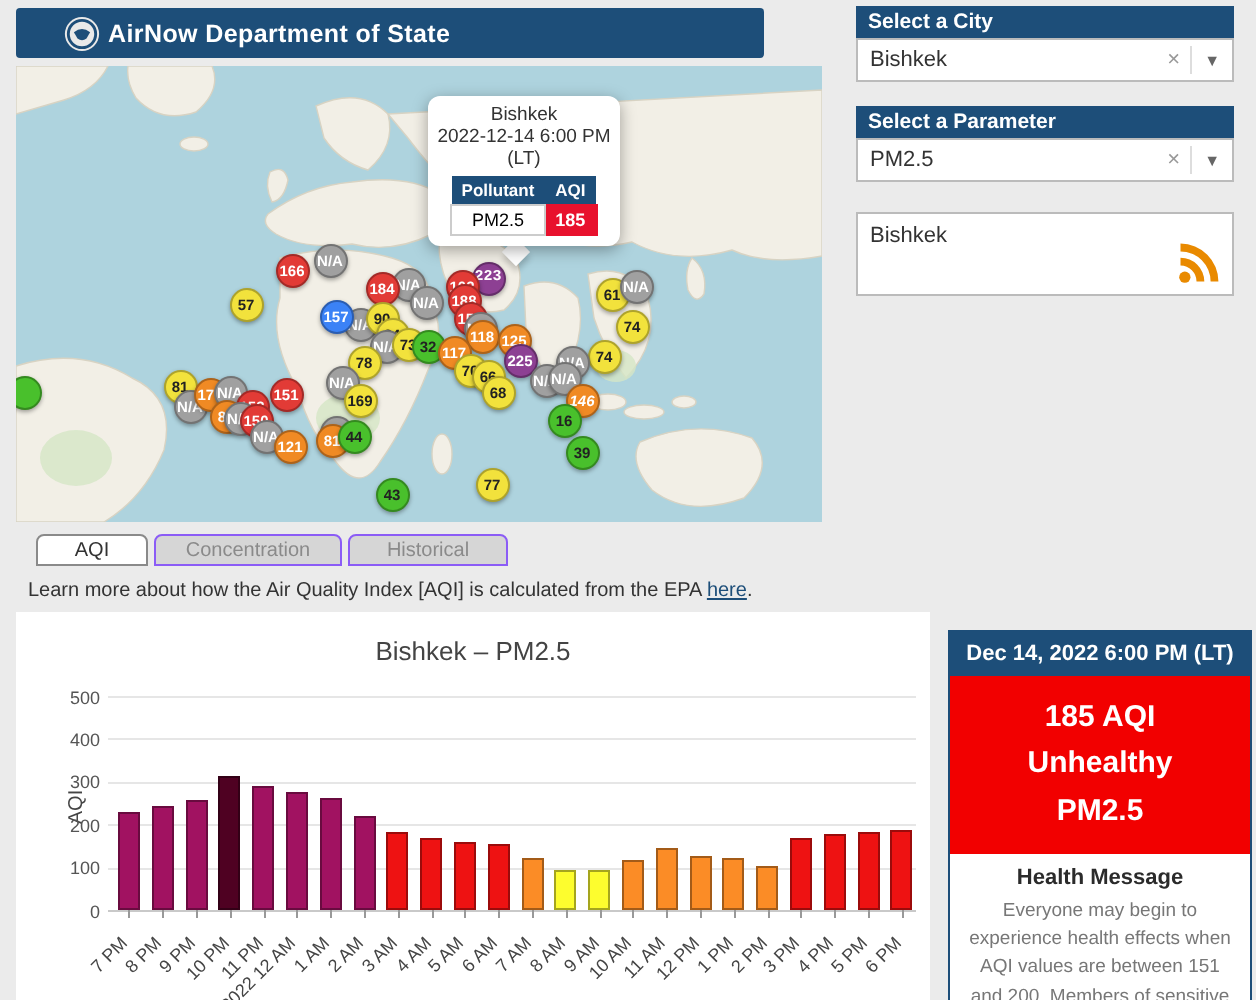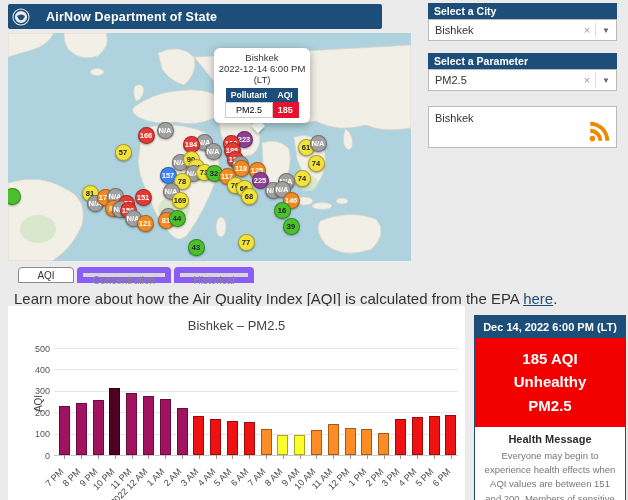--- a/index.html
+++ b/index.html
@@ -2,21 +2,21 @@
 <html><head>
 <meta charset="utf-8">
 <style>
   html,body{margin:0;padding:0;}
   body{font-family:"Liberation Sans",sans-serif;background:#ebebeb;}
   #app{position:relative;width:628px;height:500px;background:#ebebeb;overflow:hidden;}
   .abs{position:absolute;}
 
   
   #hdr{left:8px;top:4px;width:374px;height:25px;background:#1d4e79;border-radius:2px;
-       display:flex;align-items:center;gap:16px;padding-left:4px;box-sizing:border-box;}
+       display:flex;align-items:center;gap:4px;padding-left:24px;box-sizing:border-box;}
   #hdr .title{color:#fff;font-size:12.5px;font-weight:bold;letter-spacing:.2px;}
   #seal{width:18px;height:18px;flex:0 0 auto;}
 
   
   #map{left:8px;top:33px;width:403px;height:228px;background:#aed3de;overflow:hidden;}
   #map svg{position:absolute;left:0;top:0;}
   .marker{position:absolute;width:17px;height:17px;border-radius:50%;
           font-size:7.5px;font-weight:bold;display:flex;align-items:center;justify-content:center;
           border:1px solid rgba(0,0,0,.28);box-shadow:0 1px 2px rgba(0,0,0,.35);box-sizing:border-box;}
   
@@ -42,22 +42,22 @@
   #feedbox{left:428px;top:106px;width:189px;height:42px;background:#fff;border:1px solid #bbb;box-sizing:border-box;}
   #feedbox .txt{position:absolute;left:6px;top:5px;font-size:11px;color:#333;}
   #feedbox svg{position:absolute;right:3px;bottom:3px;}
   #note{left:428px;top:155px;width:194px;font-size:9.5px;color:#666;line-height:1.65;}
   #note a{color:#1d4e79;font-weight:bold;}
 
   
   .tab{top:267px;height:16px;box-sizing:border-box;font-size:10px;text-align:center;
        line-height:15px;border-radius:4px 4px 0 0;}
   .tab.active{background:#fff;border:1px solid #8a8a8a;color:#333;}
-  .tab.inactive{background:#d6d6d6;border:6px solid #8b5cf6;color:#8a8a8a;}
-  #learn{left:14px;top:290px;font-size:15px;color:#333;}
+  .tab.inactive{background:#d6d6d6;border:1px solid #8b5cf6;color:#8a8a8a;}
+  #learn{left:14px;top:290px;font-size:10px;color:#333;}
   #learn a{color:#1d4e79;}
 
   
   #chartpanel{left:8px;top:306px;width:457px;height:194px;background:#fff;}
   #charttitle{width:100%;text-align:center;top:12px;font-size:13px;color:#444;}
   .gridline{position:absolute;left:46px;width:404px;height:1px;background:#e6e6e6;}
   .gridline.zero{background:#c9c9c9;}
   .ytick{position:absolute;width:38px;text-align:right;font-size:9px;color:#555;}
   .bar{position:absolute;box-sizing:border-box;border:1px solid rgba(0,0,0,.35);}
   .xlab{position:absolute;width:110px;text-align:right;font-size:9px;color:#444;
@@ -133,25 +133,25 @@
         <ellipse cx="300" cy="150" rx="10" ry="8"></ellipse>
       </g>
     </svg>
 
     <div class="marker" style="left: 129.5px; top: 93.5px; background: rgb(226, 59, 54); color: rgb(255, 255, 255);">166</div>
       <div class="marker" style="left: 148.5px; top: 88.5px; background: rgb(160, 160, 160); color: rgb(255, 255, 255);">N/A</div>
       <div class="marker" style="left: 106.5px; top: 110.5px; background: rgb(242, 226, 60); color: rgb(34, 34, 34);">57</div>
       <div class="marker" style="left: 187.5px; top: 100.5px; background: rgb(160, 160, 160); color: rgb(255, 255, 255);">N/A</div>
       <div class="marker" style="left: 174.5px; top: 102.5px; background: rgb(226, 59, 54); color: rgb(255, 255, 255);">184</div>
       <div class="marker" style="left: 196.5px; top: 109.5px; background: rgb(160, 160, 160); color: rgb(255, 255, 255);">N/A</div>
-      <div class="marker" style="left: 227.5px; top: 97.5px; background: rgb(141, 64, 147); color: rgb(255, 255, 255);">223</div>
+      <div class="marker" style="left: 227.5px; top: 97.5px; background: rgb(141, 64, 147); color: rgb(255, 255, 255); font-family: Liberation Mono, monospace;">223</div>
       <div class="marker" style="left: 214.5px; top: 101.5px; background: rgb(226, 59, 54); color: rgb(255, 255, 255);">102</div>
       <div class="marker" style="left: 215.5px; top: 108.5px; background: rgb(226, 59, 54); color: rgb(255, 255, 255);">188</div>
       <div class="marker" style="left: 163.5px; top: 120.5px; background: rgb(160, 160, 160); color: rgb(255, 255, 255);">N/A</div>
-      <div class="marker" style="left: 151.5px; top: 134px; background: #3b82f6; color: rgb(255, 255, 255);">157</div>
+      <div class="marker" style="left: 151.5px; top: 117px; background: #3b82f6; color: rgb(255, 255, 255);">157</div>
       <div class="marker" style="left: 174.5px; top: 117.5px; background: rgb(242, 226, 60); color: rgb(34, 34, 34);">90</div>
       <div class="marker" style="left: 218.5px; top: 117.5px; background: rgb(226, 59, 54); color: rgb(255, 255, 255);">154</div>
       <div class="marker" style="left: 223.5px; top: 122.5px; background: rgb(160, 160, 160); color: rgb(255, 255, 255);">N/A</div>
       <div class="marker" style="left: 179.5px; top: 125.5px; background: rgb(242, 226, 60); color: rgb(34, 34, 34);">84</div>
       <div class="marker" style="left: 176.5px; top: 131.5px; background: rgb(160, 160, 160); color: rgb(255, 255, 255);">N/A</div>
       <div class="marker" style="left: 187.5px; top: 130.5px; background: rgb(242, 226, 60); color: rgb(34, 34, 34);">73</div>
       <div class="marker" style="left: 197.5px; top: 131.5px; background: rgb(73, 192, 44); color: rgb(34, 34, 34);">32</div>
       <div class="marker" style="left: 224.5px; top: 126.5px; background: rgb(240, 138, 36); color: rgb(255, 255, 255);">118</div>
       <div class="marker" style="left: 240.5px; top: 128.5px; background: rgb(240, 138, 36); color: rgb(255, 255, 255);">125</div>
       <div class="marker" style="left: 210.5px; top: 134.5px; background: rgb(240, 138, 36); color: rgb(255, 255, 255);">117</div>

